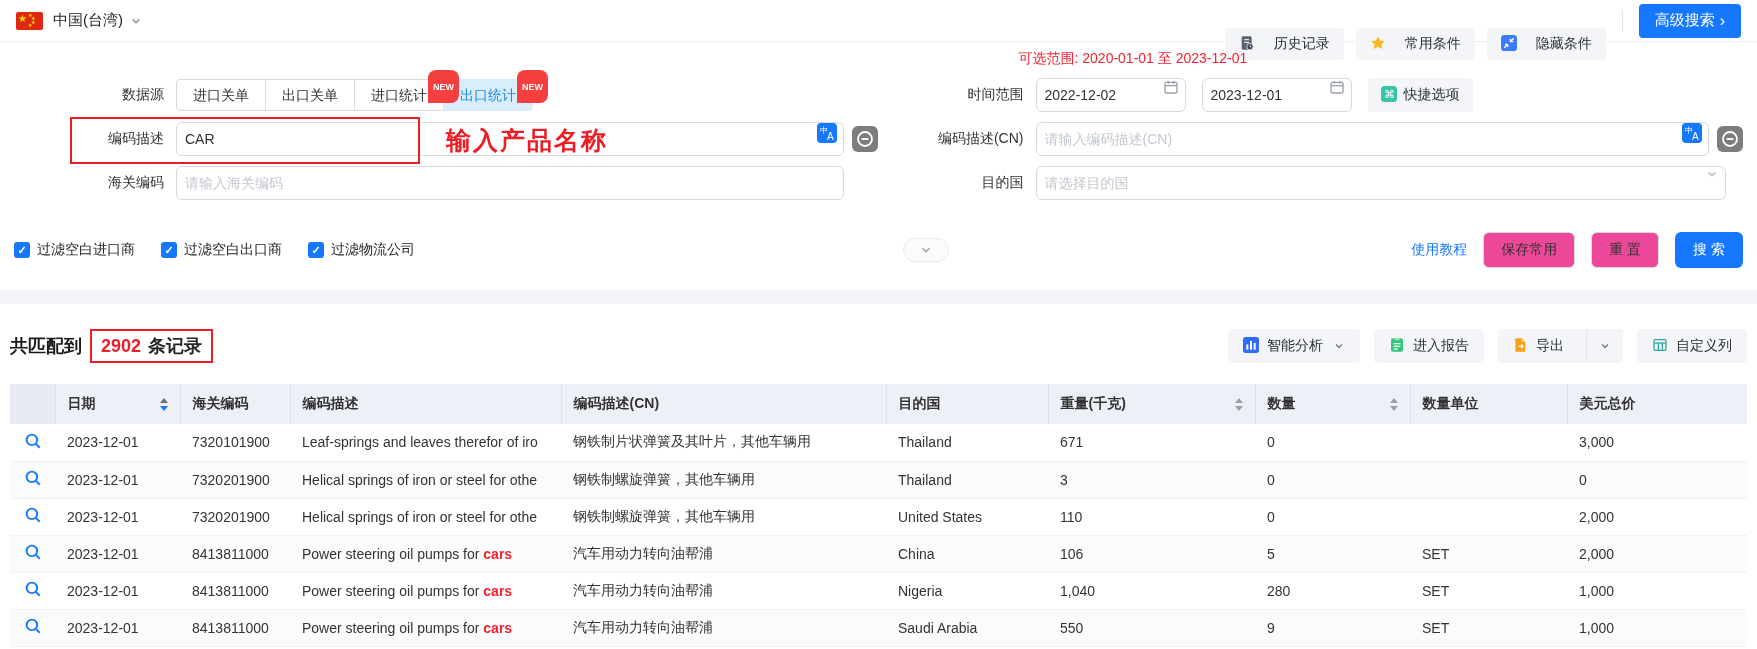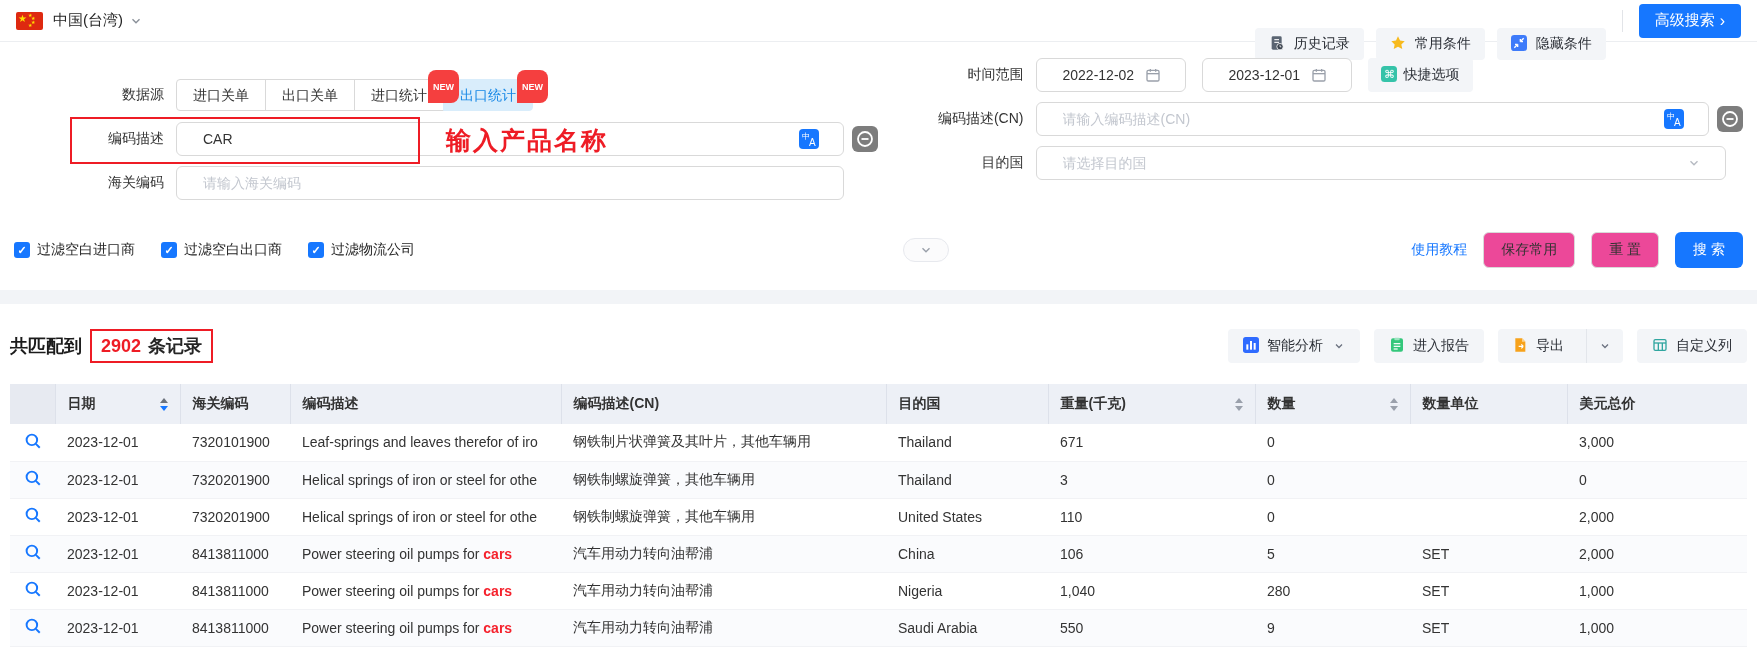--- a/index.html
+++ b/index.html
@@ -14,40 +14,40 @@
   .flag { width:27px; height:18px; background:#de2910; border-radius:2px; position:relative; margin-right:10px; flex-shrink:0; }
   .flag span { position:absolute; color:#ffde00; line-height:1; }
   .flag .s0 { left:2px; top:2px; font-size:10px; }
   .flag .s1 { left:12px; top:1px; font-size:5px; }
   .flag .s2 { left:15px; top:4px; font-size:5px; }
   .flag .s3 { left:15px; top:8px; font-size:5px; }
   .flag .s4 { left:12px; top:11px; font-size:5px; }
   .country { font-size:15px; color:#262626; margin-right:6px; }
   .caret-sm svg { display:block; }
   .tb-right { margin-left:auto; display:flex; align-items:center; gap:12px; }
-  .tb-btn { display:flex; align-items:center; gap:9px; background:#f3f5f8; border-radius:4px; padding:0 14px; height:32px; color:#2b2f36; cursor:pointer; white-space:nowrap;margin-top:47px; }
+  .tb-btn { display:flex; align-items:center; gap:19px; background:#f3f5f8; border-radius:4px; padding:0 14px; height:32px; color:#2b2f36; cursor:pointer; white-space:nowrap;margin-top:47px; }
   .tb-divider { width:1px; height:22px; background:#e2e4e8; margin:0 4px; }
   .tb-primary { background:#1677ff; color:#fff; display:flex; align-items:center; gap:5px; padding:0 16px; height:34px; border-radius:4px; font-size:15px; cursor:pointer; }
   .tb-primary .arrow { font-size:16px; line-height:1; }
   
   .filter { position:relative; padding:6px 14px 0; }
   .filter-grid { display:flex; }
   .fcol { width:50%; }
   .hint-row { height:20px; line-height:20px; color:#f5222d; padding-left:140px; font-size:14px; }
   .hint-spacer { height:20px; }
   .frow { display:flex; align-items:center; height:34px; margin-top:10px; }
   .flabel { width:150px; text-align:right; margin-right:12px; color:#333; flex-shrink:0; }
   .fcol-r .flabel { width:145px; }
   .tabs { display:flex; }
   .tab { position:relative; border:1px solid #d9d9d9; background:#fff; padding:0 16px; height:32px; line-height:30px; margin-left:-1px; cursor:pointer; color:#333; }
   .tab:first-child { border-radius:4px 0 0 4px; margin-left:0; }
   .tab:last-child  { border-radius:0 4px 4px 0; }
   .tab.active { background:#d9edfb; border-color:#d9edfb; color:#1788e6; z-index:1; }
   .new-badge { position:absolute; top:-10px; right:-16px; background:#f53f3f; color:#fff; font-size:9px; font-weight:bold; padding:2px 5px 1px; border-radius:8px 8px 8px 0; z-index:3; }
-  .finput { position:relative; display:flex; align-items:center; border:1px solid #d9d9d9; border-radius:6px; height:34px; padding:0 24px; background:#fff; }
+  .finput { position:relative; display:flex; border:1px solid #d9d9d9; border-radius:6px; height:34px; padding:0 6px; background:#fff; }
   .finput input { border:none; outline:none; flex:1; font-size:14px; font-family:inherit; color:#333; background:transparent; min-width:0; }
   input::placeholder { color:#c3c7cf; }
   .w-desc { width:668px; }
   .w-date { width:150px; margin-right:16px; }
   .w-cn   { width:676px; }
   .w-sel  { width:690px; }
   .icon-in { margin-left:6px; flex-shrink:0; display:flex; }
   .icon-after { margin-left:8px; flex-shrink:0; display:flex; cursor:pointer; }
   .quick-btn { display:flex; align-items:center; gap:7px; background:#f3f5f8; height:34px; padding:0 13px; border-radius:4px; cursor:pointer; color:#2b2f36; }
   
@@ -183,20 +183,21 @@
       </div>
       <div class="frow">
         <span class="flabel">海关编码</span>
         <div class="finput w-desc">
           <input placeholder="请输入海关编码" style="">
         </div>
       </div>
     </div>
 
     <div class="fcol fcol-r">
+      <div class="hint-row">可选范围: 2020-01-01 至 2023-12-01</div>
       <div class="frow">
         <span class="flabel">时间范围</span>
         <div class="finput w-date">
           <input value="2022-12-02" style="">
           <span class="icon-in">
             <svg width="16" height="16" viewBox="0 0 24 24" fill="none" stroke="#9aa0aa" stroke-width="2">
                 <rect x="3" y="5" width="18" height="16" rx="2"></rect>
                 <line x1="3" y1="10" x2="21" y2="10"></line>
                 <line x1="8" y1="3" x2="8" y2="7"></line>
                 <line x1="16" y1="3" x2="16" y2="7"></line>

